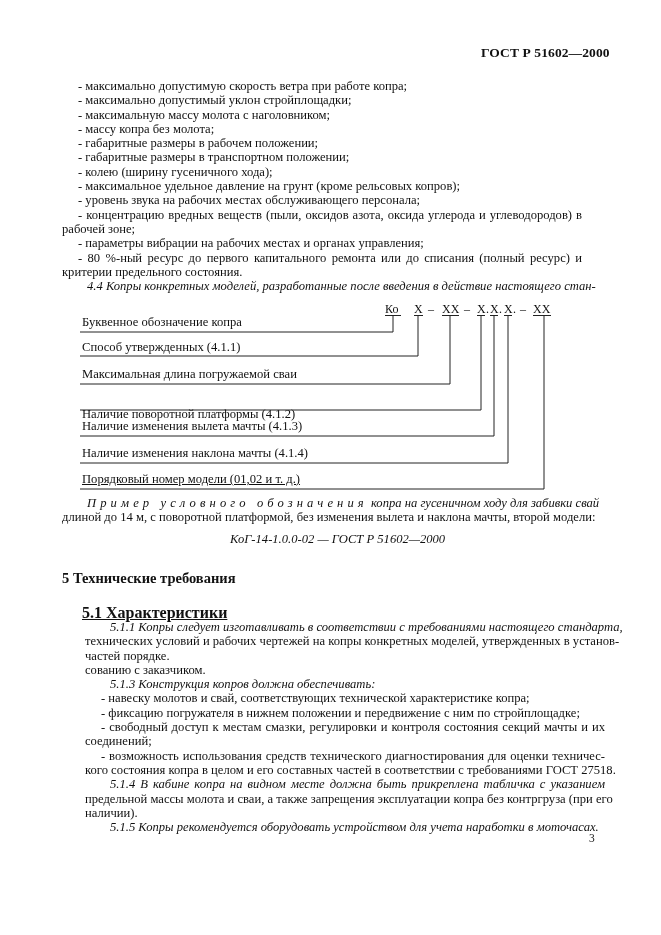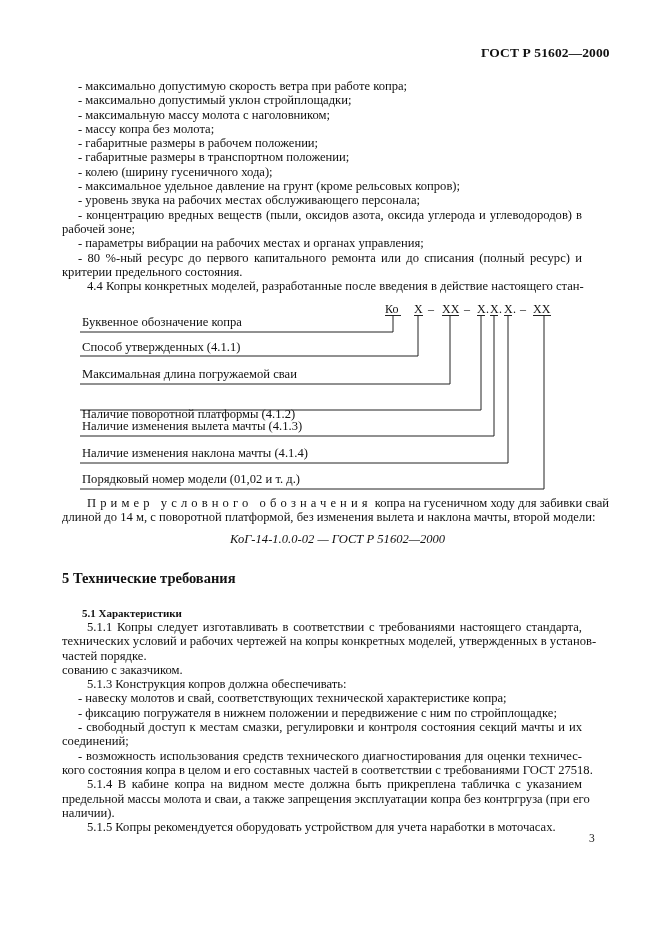--- a/index.html
+++ b/index.html
@@ -6,29 +6,29 @@
   body {
     width: 661px; height: 935px; position: relative; overflow: hidden;
     font-family: "Liberation Serif", "DejaVu Serif", serif;
     color: #111; font-size: 12.6px; line-height: 14.3px;
   }
   .abs { position: absolute; white-space: nowrap; }
   .header { left: 481px; top: 46px; font-weight: bold; font-size: 13.5px; letter-spacing: 0.1px; }
   .para { position: absolute; left: 62px; width: 520px; text-align: justify; }
   .line { display: block; white-space: nowrap; }
   .ind1 { padding-left: 16px; }
-  .ind2 { padding-left: 25px; }
+  .ind2 { padding-left: 25px; font-style: italic; }
   .just { text-align: justify; text-align-last: justify; }
   .spaced { letter-spacing: 4.1px; }
   .diag-label { position: absolute; left: 82px; white-space: nowrap; font-size: 12.6px; }
   .diag-code { position: absolute; top: 302px; white-space: nowrap; font-size: 12px; }
   svg.diag { position: absolute; left: 0; top: 0; }
   .example { left: 230px; top: 532px; font-style: italic; font-size: 12.6px; }
   .h5 { left: 62px; top: 571px; font-weight: bold; font-size: 14.5px; }
-  .h51 { left: 82px; top: 606px; font-weight: bold; font-size: 11px; }
+  .h51 { left: 82px; top: 606px; font-weight: bold; font-size: 16px; text-decoration: underline; }
   .pagenum { left: 589px; top: 831px; font-size: 11.5px; }
 </style>
 </head>
 <body>
 
 <div class="abs header">ГОСТ Р 51602—2000</div>
 
 <div class="para" style="top:79px;">
   <span class="line ind1">- максимально допустимую скорость ветра при работе копра;</span>
   <span class="line ind1">- максимально допустимый уклон стройплощадки;</span>
@@ -87,32 +87,32 @@
 <div class="diag-code" style="left:513px;">.</div>
 <div class="diag-code" style="left:520px;">–</div>
 <div class="diag-code" style="left:533px;">ХХ</div>
 
 <div class="diag-label" style="top:315px;">Буквенное обозначение копра</div>
 <div class="diag-label" style="top:340px;">Способ утвержденных (4.1.1)</div>
 <div class="diag-label" style="top:367px;">Максимальная длина погружаемой сваи</div>
 <div class="diag-label" style="top:407px;">Наличие поворотной платформы (4.1.2)</div>
 <div class="diag-label" style="top:419px;">Наличие изменения вылета мачты (4.1.3)</div>
 <div class="diag-label" style="top:446px;">Наличие изменения наклона мачты (4.1.4)</div>
-<div class="diag-label" style="top:472px;">Порядковый номер модели (01,02 и т. д.)</div>
+<div class="diag-label" style="top:472px;text-decoration:underline;">Порядковый номер модели (01,02 и т. д.)</div>
 
 <div class="para" style="top:496px;">
   <span class="line ind2 just"><span class="spaced">Пример условного обозначения</span> <span>копра на гусеничном ходу для забивки свай</span></span>
   <span class="line">длиной до 14 м, с поворотной платформой, без изменения вылета и наклона мачты, второй модели:</span>
 </div>
 <div class="abs example">КоГ-14-1.0.0-02 — ГОСТ Р 51602—2000</div>
 
 <div class="abs h5">5 Технические требования</div>
 <div class="abs h51">5.1 Характеристики</div>
 
-<div class="para" style="top:620px;">
+<div class="para" style="top:620px;margin-left:23px;">
   <span class="line ind2 just">5.1.1 Копры следует изготавливать в соответствии с требованиями настоящего стандарта,</span>
   <span class="line just">технических условий и рабочих чертежей на копры конкретных моделей, утвержденных в установ-</span>
   <span class="line">частей порядке.</span>
   <span class="line">сованию с заказчиком.</span>
   <span class="line ind2">5.1.3 Конструкция копров должна обеспечивать:</span>
   <span class="line ind1">- навеску молотов и свай, соответствующих технической характеристике копра;</span>
   <span class="line ind1">- фиксацию погружателя в нижнем положении и передвижение с ним по стройплощадке;</span>
   <span class="line ind1 just">- свободный доступ к местам смазки, регулировки и контроля состояния секций мачты и их</span>
   <span class="line">соединений;</span>
   <span class="line ind1 just">- возможность использования средств технического диагностирования для оценки техничес-</span>

